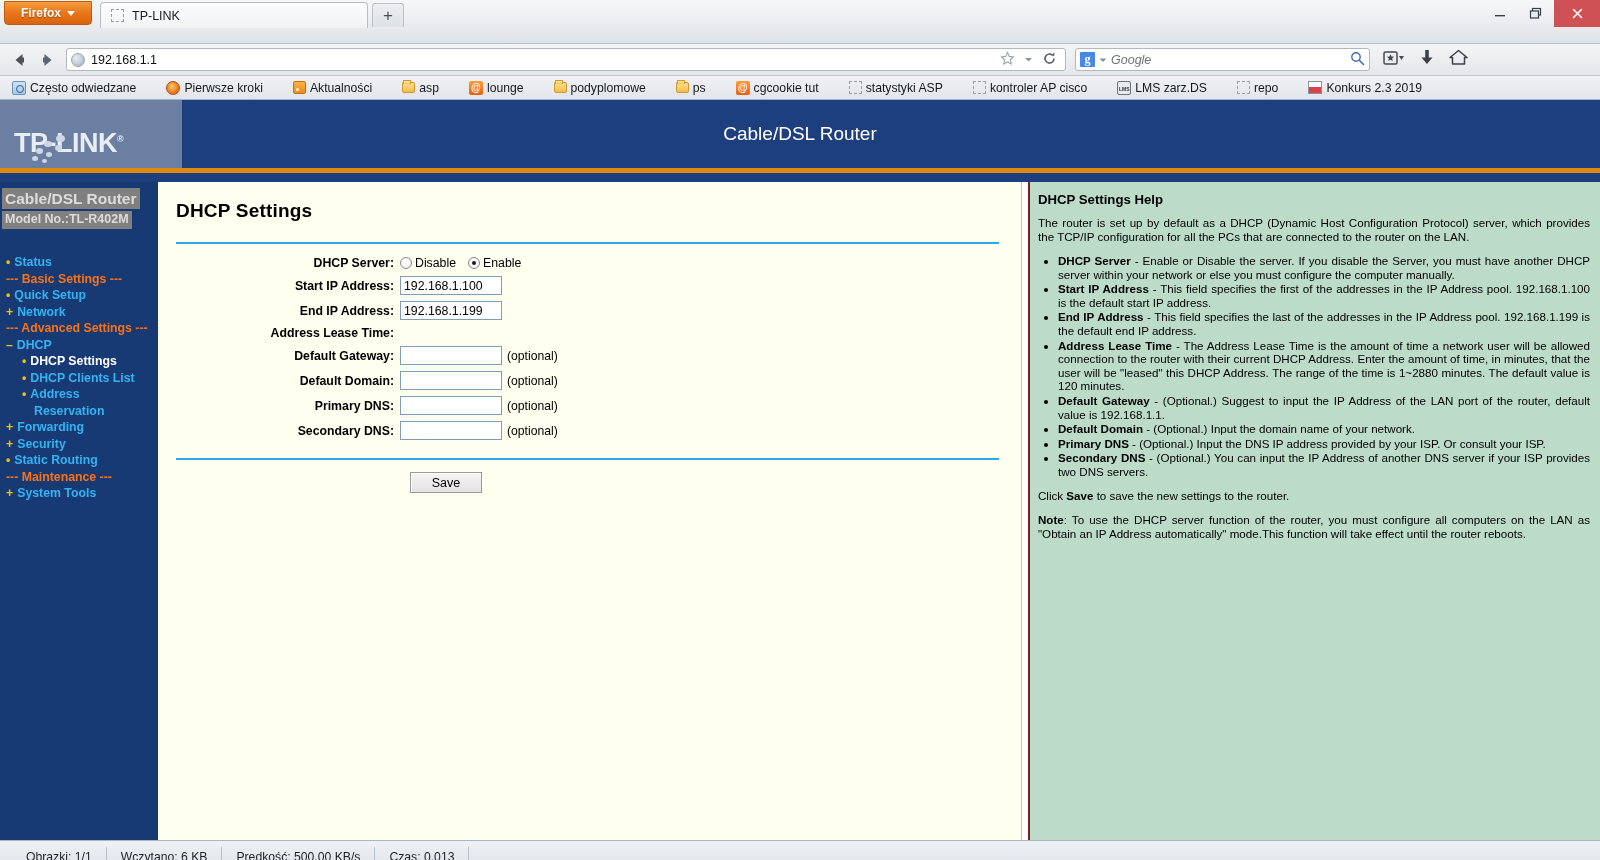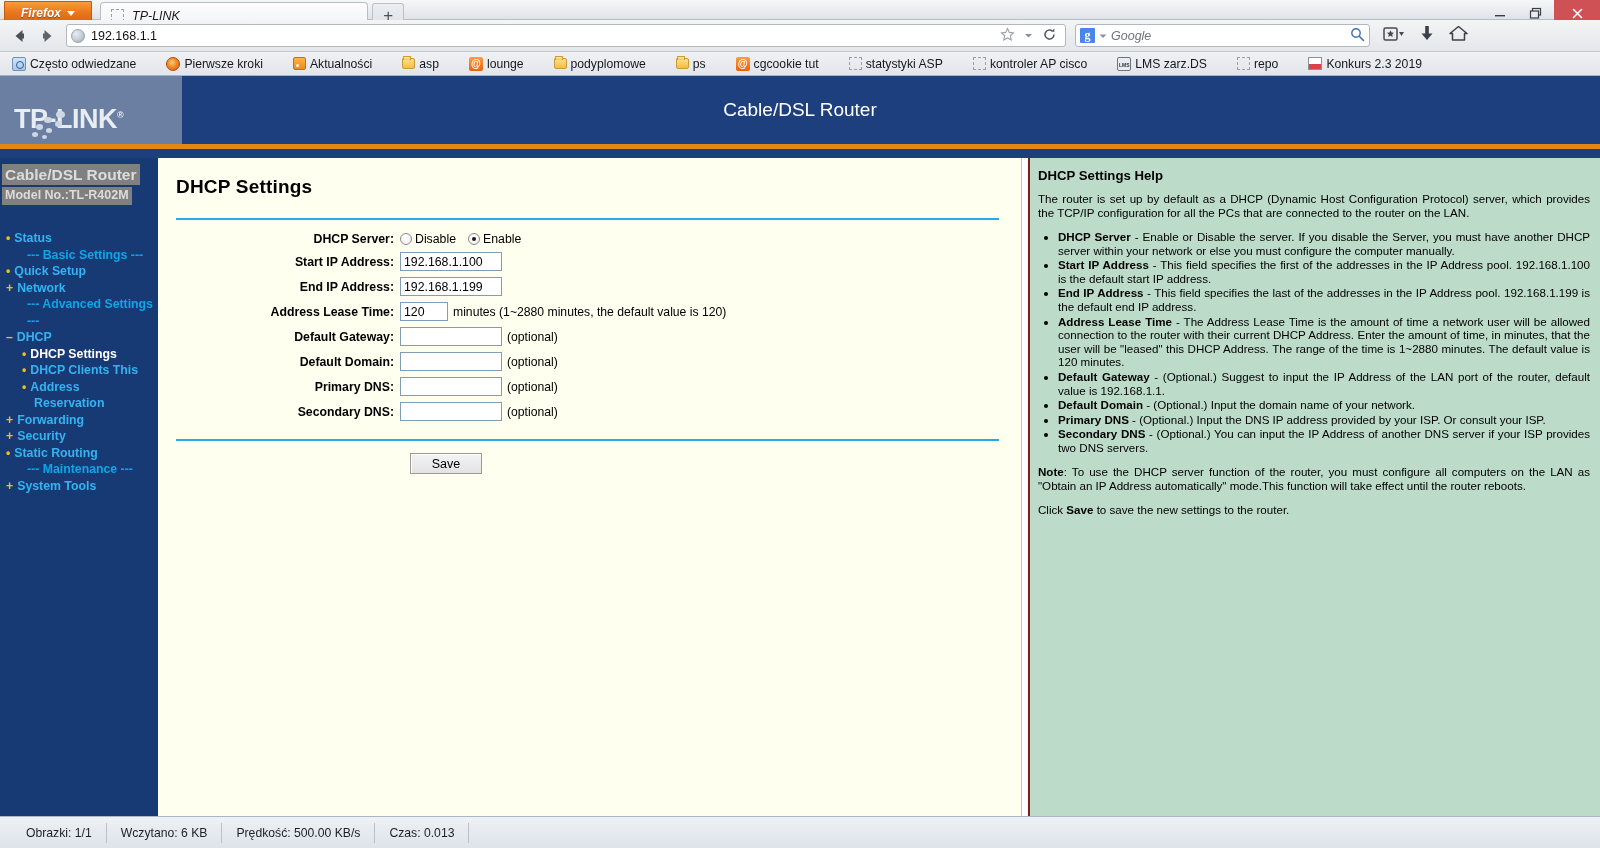--- a/index.html
+++ b/index.html
@@ -7,24 +7,23 @@
     width: 1600px; height: 860px;
     overflow: hidden;
     font-family: "Liberation Sans", sans-serif;
     background: #fff;
   }
   * { box-sizing: border-box; }
 
   
   .titlebar {
     position: relative;
-    height: 20px;
+    height: 44px;
     background: linear-gradient(to bottom, #f6f7f8 0%, #e9ebee 60%, #dfe2e6 100%);
     border-bottom: 1px solid #b8bdc4;
-    font-style: italic;
   }
   .ff-button {
     position: absolute; left: 4px; top: 1px;
     width: 88px; height: 24px;
     background: linear-gradient(to bottom, #f79c3d 0%, #e8761a 50%, #d9630e 100%);
     border: 1px solid #c2590c;
     border-radius: 0 0 4px 4px;
     color: #fff; font-size: 12px; font-weight: bold;
     display: flex; align-items: center; justify-content: center; gap: 6px;
     text-shadow: 0 1px 1px rgba(0,0,0,.35);
@@ -178,21 +177,21 @@
     display: inline-block; background: #808080; color: #dcdcdc;
     font-size: 15.5px; font-weight: bold; padding: 1px 3px; line-height: 1.25;
   }
   .side-h2 {
     display: inline-block; background: #808080; color: #dcdcdc;
     font-size: 12.5px; font-weight: bold; padding: 1px 3px; margin-top: 2px; line-height: 1.25;
   }
   .menu { margin-top: 25px; padding-left: 6px; }
   .mi { font-size: 12.3px; line-height: 16.5px; font-weight: bold; white-space: nowrap; }
   .mi.link { color: #35b3f0; }
-  .mi.sep { color: #0ea5e9; margin-left: 21px; }
+  .mi.sep { color: #f97316; }
   .mi.cur { color: #ffffff; }
   .mi .bullet { color: #f2c200; margin-right: 4px; font-weight: bold; }
   .mi.sub { padding-left: 16px; }
   .mi.wrap { white-space: normal; }
   .mi.wrap .l2 { display: block; padding-left: 12px; }
 
   
   .main {
     position: absolute; left: 158px; top: 0; width: 864px; height: 658px;
     background: #fffff0; border-right: 1px solid #c8c8b4;
@@ -448,21 +447,21 @@
         <div><span class="side-h2">Model No.:TL-R402M</span></div>
       </div>
       <div class="menu">
         <div class="mi link"><span class="bullet">•</span><span>Status</span></div>
         <div class="mi sep"><span>--- Basic Settings ---</span></div>
         <div class="mi link"><span class="bullet">•</span><span>Quick Setup</span></div>
         <div class="mi link"><span class="bullet">+</span><span>Network</span></div>
         <div class="mi sep wrap"><span>--- Advanced Settings ---</span></div>
         <div class="mi link"><span class="bullet">–</span><span>DHCP</span></div>
         <div class="mi cur sub"><span class="bullet">•</span><span>DHCP Settings</span></div>
-        <div class="mi link sub"><span class="bullet">•</span><span>DHCP Clients This</span></div>
+        <div class="mi link sub"><span class="bullet">•</span><span>DHCP Clients List</span></div>
         <div class="mi link sub wrap"><span class="bullet">•</span><span>Address</span><span class="l2">Reservation</span></div>
         <div class="mi link"><span class="bullet">+</span><span>Forwarding</span></div>
         <div class="mi link"><span class="bullet">+</span><span>Security</span></div>
         <div class="mi link"><span class="bullet">•</span><span>Static Routing</span></div>
         <div class="mi sep"><span>--- Maintenance ---</span></div>
         <div class="mi link"><span class="bullet">+</span><span>System Tools</span></div>
       </div>
     </div>
 
     <div class="main">
@@ -494,24 +493,20 @@
 
         <div class="frow">
           <div class="flabel">End IP Address:</div>
           <div class="fctl">
             <input class="tinput w-ip" type="text" value="192.168.1.199" style="">
           </div>
         </div>
 
         <div class="frow">
           <div class="flabel">Address Lease Time:</div>
-          <div class="fctl">
-            <input class="tinput w-lease" type="text" value="120" style="">
-            <span class="hint">minutes (1~2880 minutes, the default value is 120)</span>
-          </div>
         </div>
 
         <div class="frow">
           <div class="flabel">Default Gateway:</div>
           <div class="fctl">
             <input class="tinput w-ip" type="text" value="" style="">
             <span class="hint">(optional)</span>
           </div>
         </div>
 
@@ -553,22 +548,22 @@
       <ul>
         <li><b>DHCP Server</b><span> - Enable or Disable the server. If you disable the Server, you must have another DHCP server within your network or else you must configure the computer manually.</span></li>
         <li><b>Start IP Address</b><span> - This field specifies the first of the addresses in the IP Address pool. 192.168.1.100 is the default start IP address.</span></li>
         <li><b>End IP Address</b><span> - This field specifies the last of the addresses in the IP Address pool. 192.168.1.199 is the default end IP address.</span></li>
         <li><b>Address Lease Time</b><span> - The Address Lease Time is the amount of time a network user will be allowed connection to the router with their current DHCP Address. Enter the amount of time, in minutes, that the user will be "leased" this DHCP Address. The range of the time is 1~2880 minutes. The default value is 120 minutes.</span></li>
         <li><b>Default Gateway</b><span> - (Optional.) Suggest to input the IP Address of the LAN port of the router, default value is 192.168.1.1.</span></li>
         <li><b>Default Domain</b><span> - (Optional.) Input the domain name of your network.</span></li>
         <li><b>Primary DNS</b><span> - (Optional.) Input the DNS IP address provided by your ISP. Or consult your ISP.</span></li>
         <li><b>Secondary DNS</b><span> - (Optional.) You can input the IP Address of another DNS server if your ISP provides two DNS servers.</span></li>
       </ul>
+      <p><span>Click </span><b>Save</b><span> to save the new settings to the router.</span></p>
       <p><b>Note</b><span>: To use the DHCP server function of the router, you must configure all computers on the LAN as "Obtain an IP Address automatically" mode.This function will take effect until the router reboots.</span></p>
-      <p><span>Click </span><b>Save</b><span> to save the new settings to the router.</span></p>
     </div>
 
   </div>
 </div>
 
 <div class="statusbar">
   <div class="sb-cell">Obrazki: 1/1</div>
   <div class="sb-cell">Wczytano: 6 KB</div>
   <div class="sb-cell">Prędkość: 500.00 KB/s</div>
   <div class="sb-cell">Czas: 0.013</div>

